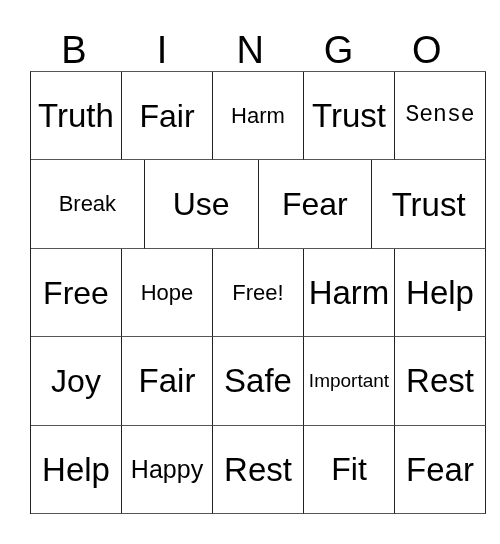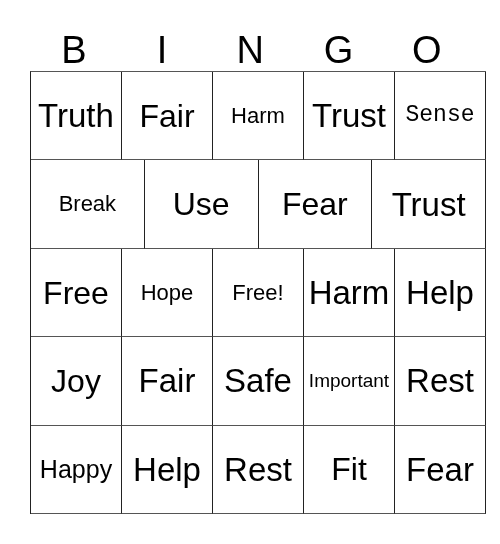--- a/index.html
+++ b/index.html
@@ -130,21 +130,21 @@
 
     <div class="grid-row">
       <div class="cell sz-xl">Joy</div>
       <div class="cell sz-lg">Fair</div>
       <div class="cell sz-lg">Safe</div>
       <div class="cell sz-micro">Important</div>
       <div class="cell sz-lg">Rest</div>
     </div>
 
     <div class="grid-row">
+      <div class="cell sz-lg">Help</div>
       <div class="cell sz-xxs">Happy</div>
-      <div class="cell sz-lg">Help</div>
       <div class="cell sz-lg">Rest</div>
       <div class="cell sz-xl">Fit</div>
       <div class="cell sz-lg">Fear</div>
     </div>
 
   </div>
 </div>
 
 </body></html>

